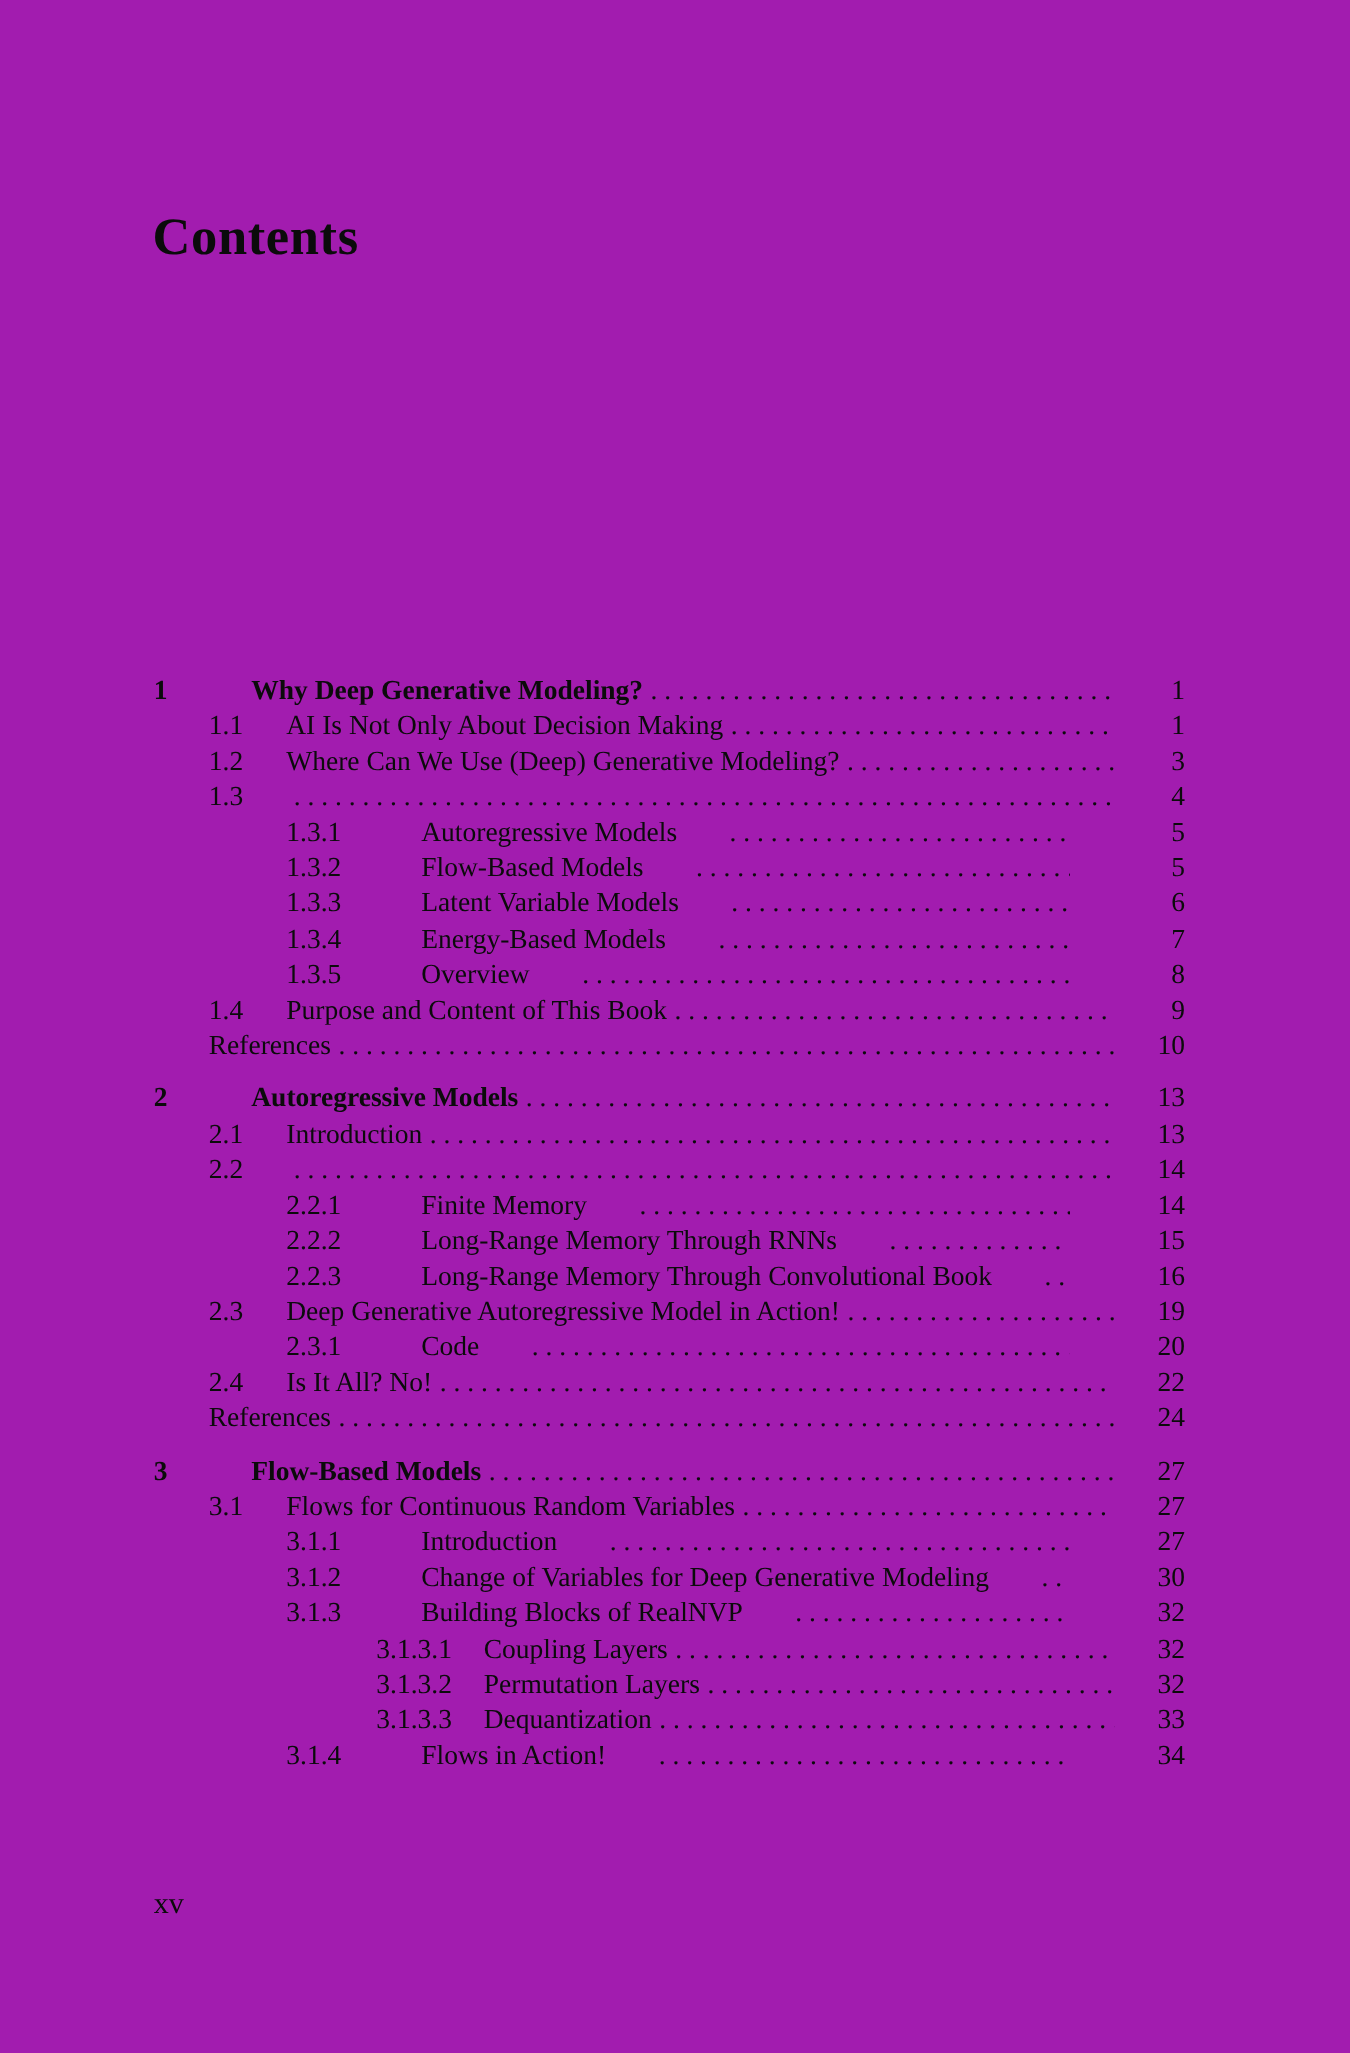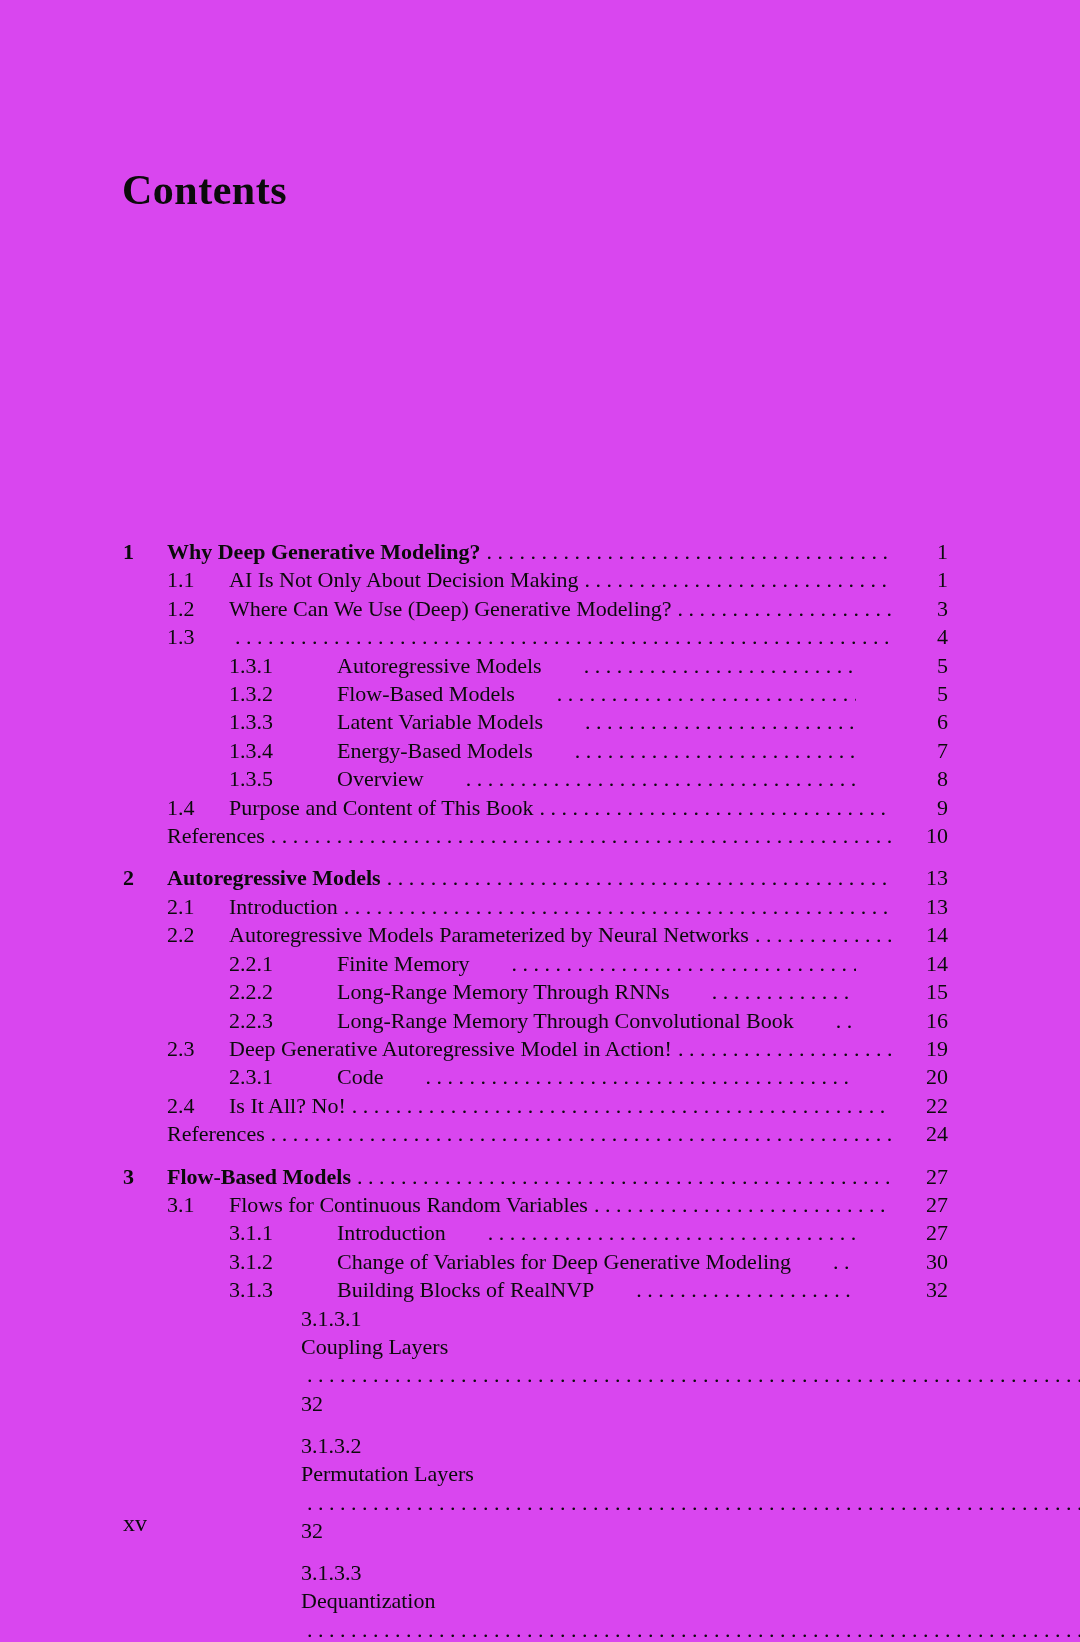--- a/index.html
+++ b/index.html
@@ -1,20 +1,20 @@
 <!DOCTYPE html>
 <html><head>
 <meta charset="utf-8">
 <style>
   html, body { margin: 0; padding: 0; background: #ffffff; }
   .page-canvas {
     position: relative;
     width: 1080px;
     height: 1642px;
-    background: #d946ef;
+    background: #a21caf;
     color: #0b0b0b;
     font-family: "Liberation Serif", serif;
     overflow: hidden;
   }
   .contents-title {
     position: absolute;
     left: 122px;
     top: 141px;
     font-size: 42px;
     font-weight: bold;
@@ -37,24 +37,24 @@
     flex: 1 1 auto;
     min-width: 0;
     overflow: hidden;
     white-space: nowrap;
     letter-spacing: 5.5px;
     padding-left: 6px;
     margin-right: 14px;
   }
   .pagenum { flex: 0 0 42px; text-align: right; white-space: nowrap; }
   .row.l0 .num   { width: 44px; font-weight: bold; }
-  .row.l0 .title { font-weight: bold; }
+  .row.l0 .title { font-weight: bold; margin-left: 34px; }
   .row.l1 { padding-left: 44px; }  .row.l1 .num { width: 62px; }
   .row.l2 { padding-left: 106px; gap: 36px; } .row.l2 .num { width: 72px; }
-  .row.l3 { padding-left: 178px; flex-direction: column; } .row.l3 .num { width: 86px; }
+  .row.l3 { padding-left: 178px; } .row.l3 .num { width: 86px; }
   .row.refs { padding-left: 44px; }
   .footer-folio {
     position: absolute;
     left: 123px;
     top: 1510px;
     width: 825px;
     text-align: left;
     font-size: 24px;
   }
 </style>
@@ -141,21 +141,20 @@
     <span class="pagenum">13</span>
   </div>
         <div class="row l1">
     <span class="num">2.1</span>
     <span class="title">Introduction</span>
     <span class="dots">................................................................................................................................................................</span>
     <span class="pagenum">13</span>
   </div>
         <div class="row l1">
     <span class="num">2.2</span>
-    <span class="title">Autoregressive Models Parameterized by Neural Networks</span>
     <span class="dots">................................................................................................................................................................</span>
     <span class="pagenum">14</span>
   </div>
         <div class="row l2">
     <span class="num">2.2.1</span>
     <span class="title">Finite Memory</span>
     <span class="dots">................................................................................................................................................................</span>
     <span class="pagenum">14</span>
   </div>
         <div class="row l2">

